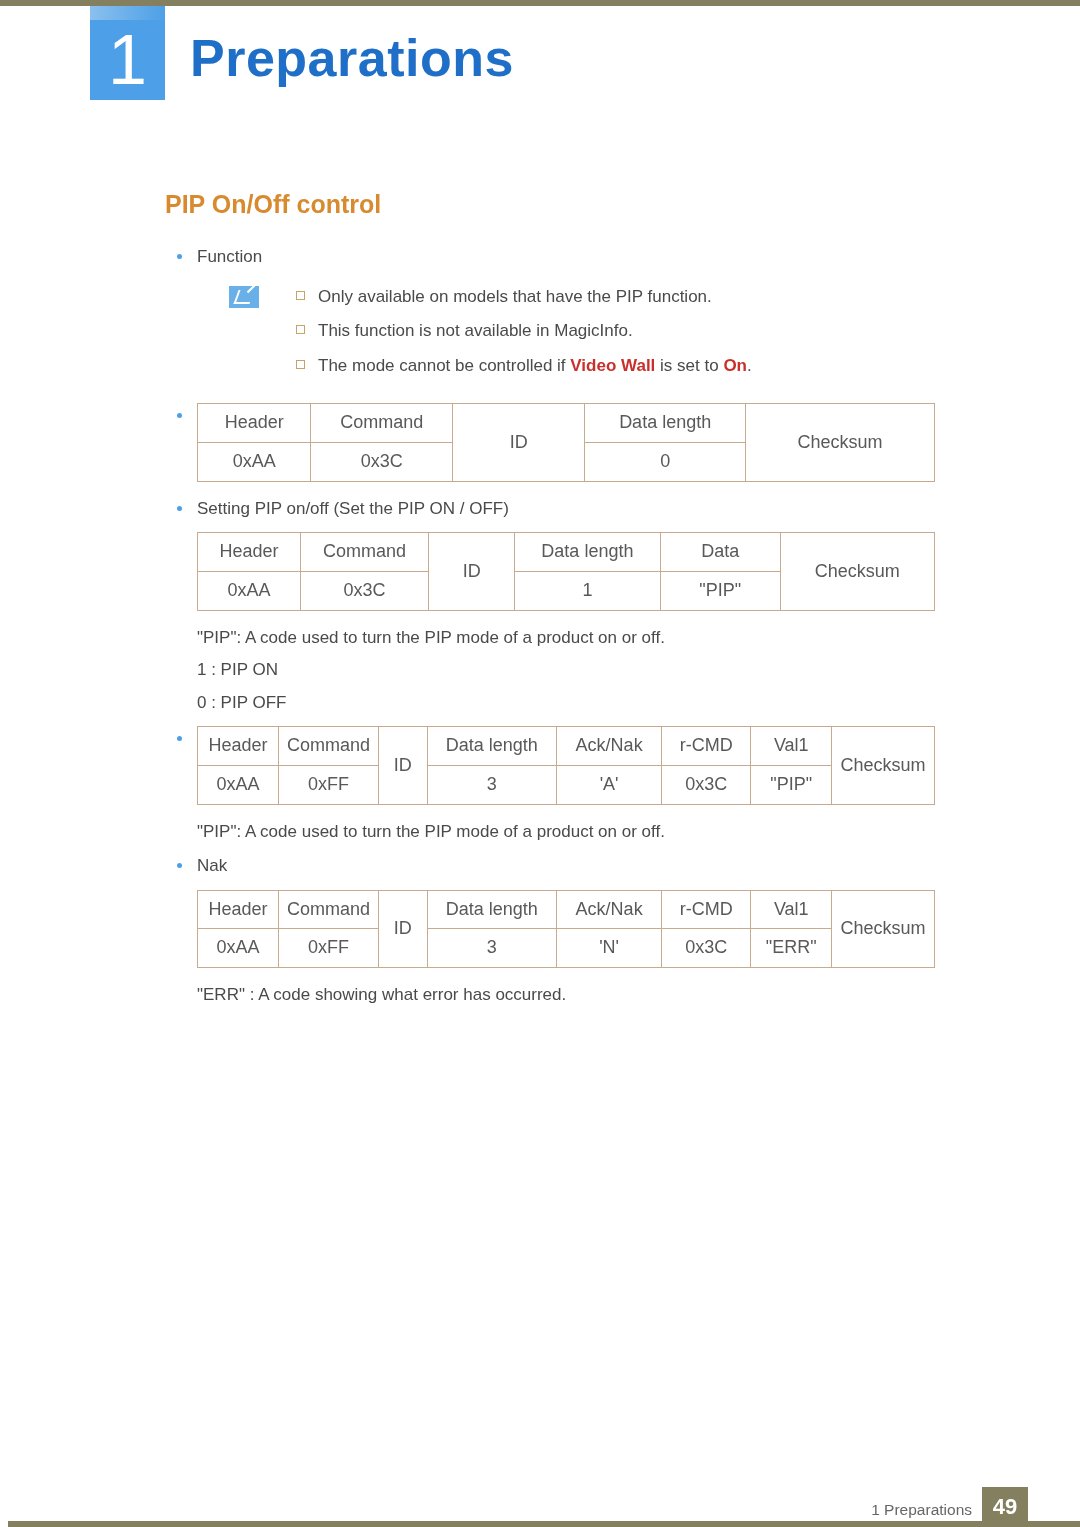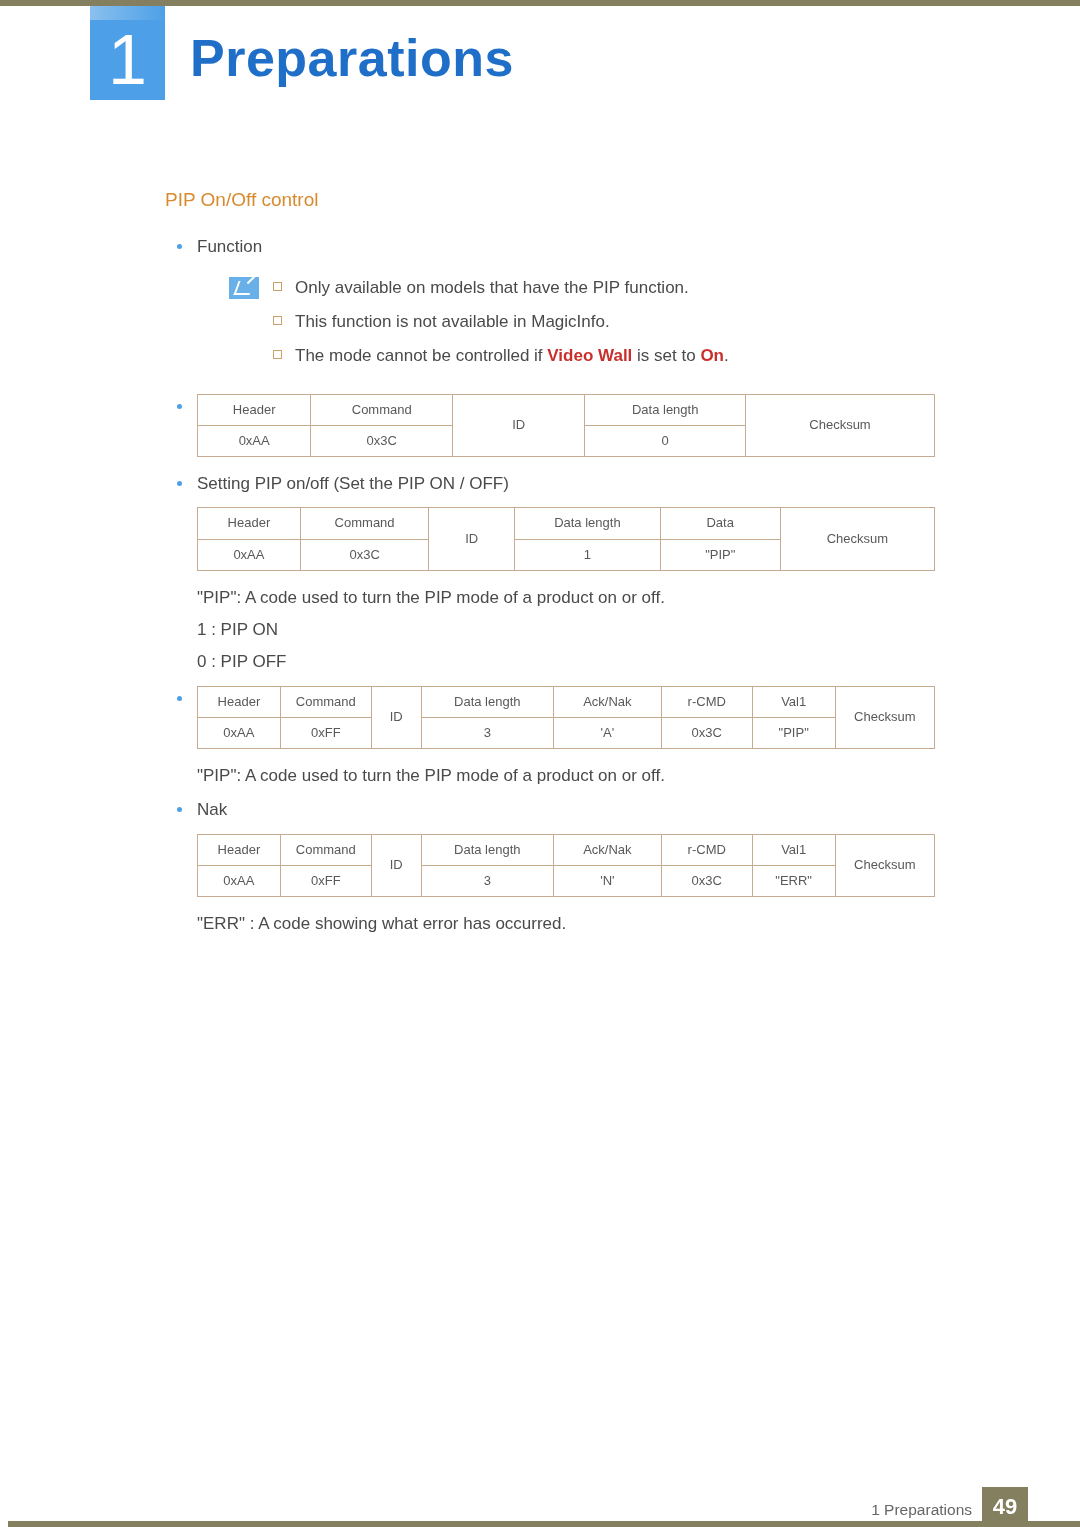--- a/index.html
+++ b/index.html
@@ -44,38 +44,38 @@
   .content {
     position: absolute;
     top: 185px;
     left: 165px;
     right: 145px;
     font-size: 17px;
     line-height: 1.55;
   }
   .section-title {
     color: #d88a2e;
-    font-weight: normal;
-    font-size: 19px;
+    font-weight: bold;
+    font-size: 25px;
     margin-bottom: 20px;
   }
   ul.bullets { list-style: none; padding-left: 0; }
   ul.bullets > li { position: relative; padding-left: 32px; margin-bottom: 8px; }
   ul.bullets > li::before {
     content: "";
     position: absolute;
     left: 12px; top: 10px;
     width: 5px; height: 5px;
     background: #4da0e7;
     border-radius: 50%;
   }
   .note-block {
     margin: 14px 0 16px 30px;
     display: flex;
-    gap: 8px;
+    gap: 31px;
   }
   .note-icon {
     flex: 0 0 30px;
     height: 22px;
     background: #6ab0e8;
     position: relative;
     margin-top: 2px;
     margin-left: 2px;
   }
   .note-icon::before {
@@ -103,21 +103,21 @@
     left: 6px; top: 7px;
     width: 7px; height: 7px;
     border: 1px solid #c9a26b;
     background: #fff;
   }
   .inline-red { color: #c9302c; font-weight: bold; }
   table.cmd {
     border-collapse: collapse;
     width: 100%;
     margin: 10px 0 14px 0;
-    font-size: 13px;
+    font-size: 18px;
     color: #595959;
   }
   table.cmd td, table.cmd th {
     border: 1px solid #c7ab90;
     text-align: center;
     padding: 5px 4px;
     font-weight: normal;
     vertical-align: middle;
     height: 30px;
   }

